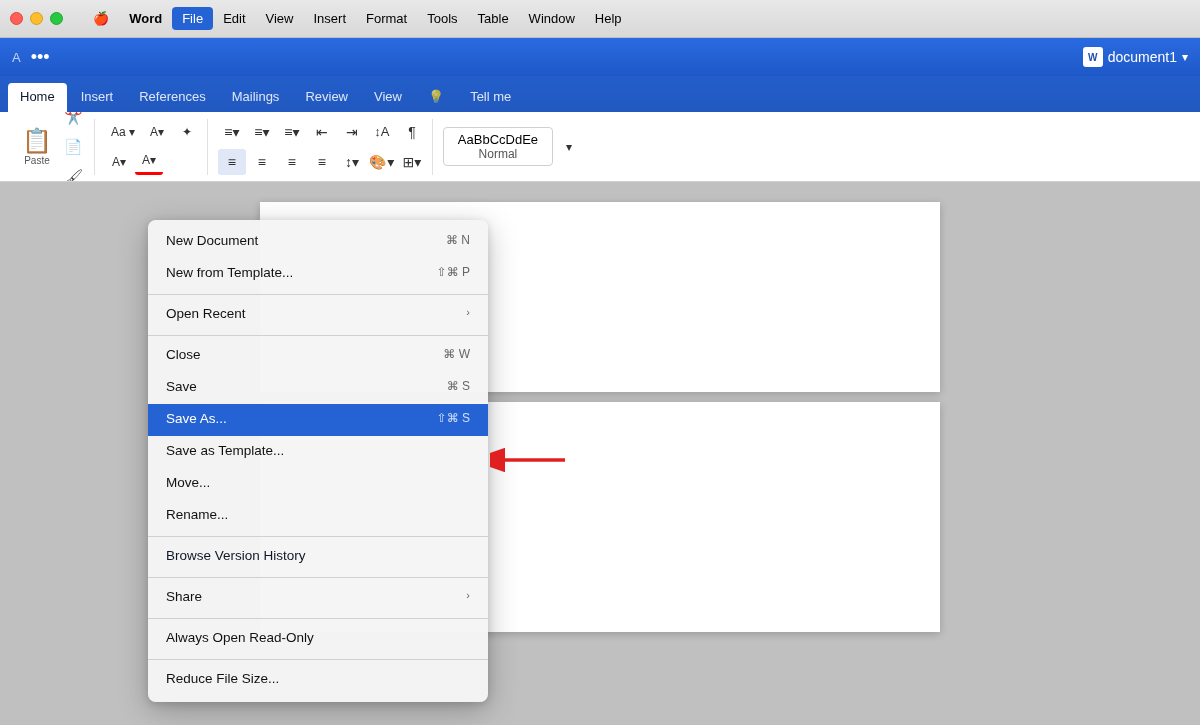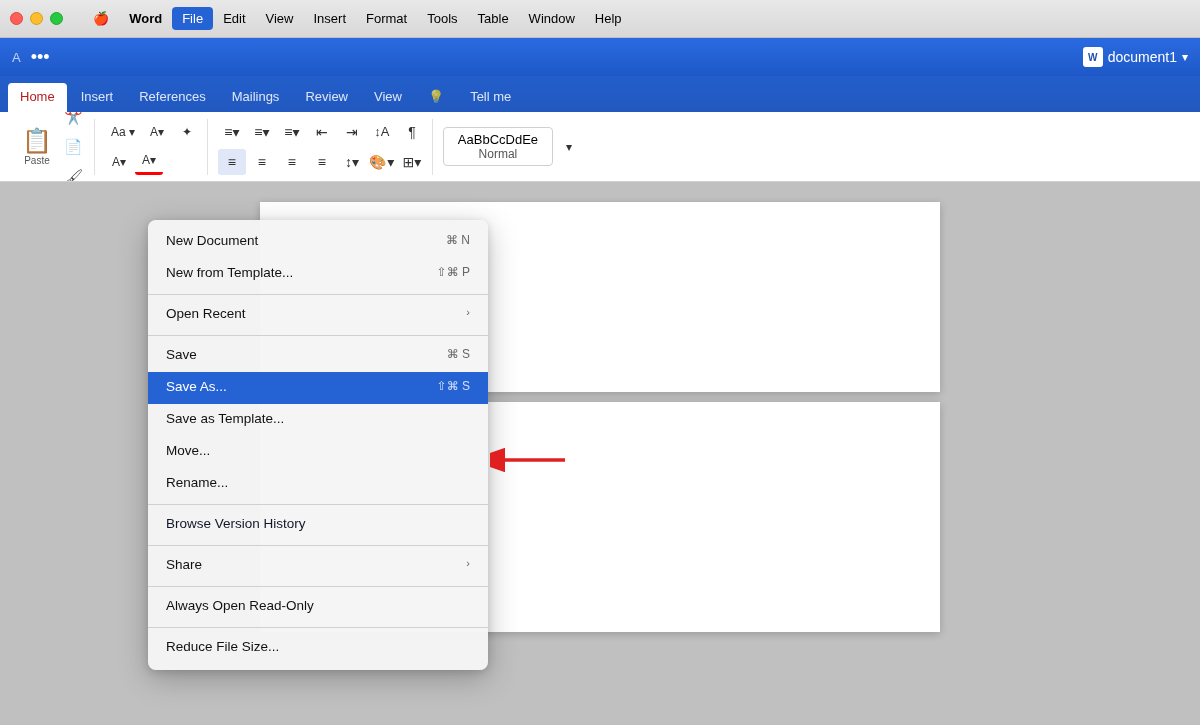--- a/index.html
+++ b/index.html
@@ -98,21 +98,21 @@
     }
     .ribbon-tab {
       padding: 6px 12px 8px;
       color: rgba(255,255,255,0.85);
       font-size: 13px;
       cursor: pointer;
       border-radius: 4px 4px 0 0;
     }
     .ribbon-tab.active {
       background: white;
-      color: #b91c1c;
+      color: #0f172a;
       font-weight: 500;
       padding-bottom: 8px;
       text-align: center;
     }
 
     .ribbon-toolbar {
       background: white;
       height: 70px;
       display: flex;
       align-items: center;
@@ -351,20 +351,24 @@
         <span>New from Template...</span>
         <span class="menu-shortcut">⇧⌘ P</span>
       </div>
       <div class="menu-separator"></div>
       <div class="menu-item">
         <span>Open Recent</span>
         <span class="menu-arrow">›</span>
       </div>
       <div class="menu-separator"></div>
       <div class="menu-item">
+        <span>Close</span>
+        <span class="menu-shortcut">⌘ W</span>
+      </div>
+      <div class="menu-item">
         <span>Save</span>
         <span class="menu-shortcut">⌘ S</span>
       </div>
       <div class="menu-item highlighted">
         <span>Save As...</span>
         <span class="menu-shortcut">⇧⌘ S</span>
       </div>
       <div class="menu-item">
         <span>Save as Template...</span>
       </div>

